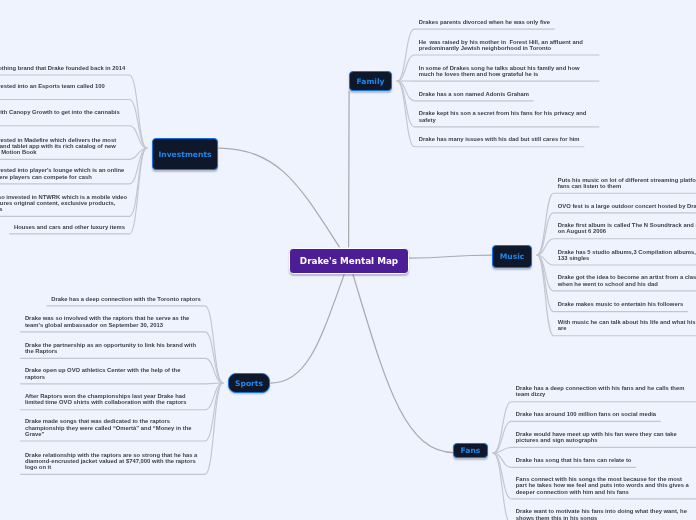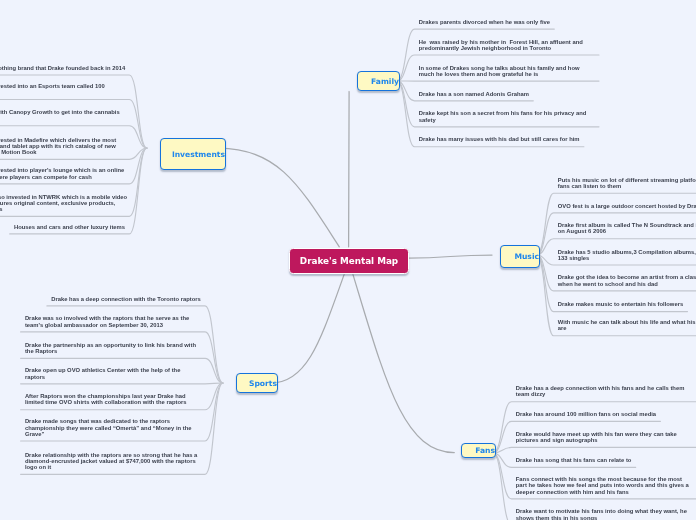--- a/index.html
+++ b/index.html
@@ -2,28 +2,28 @@
 <html><head>
 <meta charset="utf-8">
 <title>Drake's Mental Map</title>
 <style>
 html,body{margin:0;padding:0;}
 body{width:696px;height:520px;overflow:hidden;background:#eff3fd;
      font-family:"Liberation Sans",sans-serif;-webkit-font-smoothing:antialiased;}
 #canvas{position:relative;-webkit-font-smoothing:antialiased;width:696px;height:520px;overflow:hidden;background:#eff3fd;}
 svg#links{position:absolute;left:0;top:0;width:696px;height:520px;overflow:visible;}
 .node{position:absolute;box-sizing:border-box;white-space:nowrap;}
-.central{background:#be185d;border:1.4px solid #ffffff;border-radius:4.6px;color:#ffffff;font-weight:bold;
+.central{background:#4c1d95;border:1.4px solid #ffffff;border-radius:4.6px;color:#ffffff;font-weight:bold;
   font-size:8.8px;font-family:"DejaVu Sans",sans-serif;
   display:flex;align-items:center;justify-content:center;
   box-shadow:0 1.2px 1.6px rgba(40,60,90,.30);}
-.branch{background:#fef9c3;border:1.5px solid #1573dc;border-radius:4px;color:#1f87ec;font-weight:bold;
+.branch{background:#0f172a;border:1.5px solid #1573dc;border-radius:4px;color:#1f87ec;font-weight:bold;
   font-size:7.6px;font-family:"DejaVu Sans",sans-serif;
-  display:flex;align-items:center;justify-content:flex-end;
-  box-shadow:0 1.2px 1.6px rgba(40,60,90,.30);margin-left:8px;}
+  display:flex;align-items:center;justify-content:center;
+  box-shadow:0 1.2px 1.6px rgba(40,60,90,.30);}
 .leaf{position:absolute;box-sizing:border-box;color:#3a3f4c;font-size:5.85px;line-height:6.2px;
   font-weight:bold;font-family:"Liberation Sans",sans-serif;width:max-content;
   white-space:pre-wrap;}
 </style>
 </head>
 <body>
 
 <div id="canvas">
   <svg id="links" viewBox="0 0 696 520">
       <path d="M 349.1 91.5 C 348.85 91.5, 348.6 169.15, 348.6 246.8" fill="none" stroke="#a8abaf" stroke-width="1.25" stroke-linecap="round"></path>
@@ -98,21 +98,21 @@
       <div class="node branch" style="left: 492px; top: 245px; width: 40px; height: 23px;">
         <span>Music</span>
       </div>
       <div class="leaf" style="left: 51.2px; top: 295.6px;"><span class="leaf-line">Drake has a deep connection with the Toronto raptors</span></div>
       <div class="leaf" style="left: 24.9px; top: 315.4px;"><span class="leaf-line">Drake was so involved with the raptors that he serve as the</span><br><span class="leaf-line">team's global ambassador on September 30, 2013</span></div>
       <div class="leaf" style="left: 24.9px; top: 341.8px;"><span class="leaf-line">Drake the partnership as an opportunity to link his brand with</span><br><span class="leaf-line">the Raptors</span></div>
       <div class="leaf" style="left: 24.9px; top: 367.3px;"><span class="leaf-line">Drake open up OVO athletics Center with the help of the</span><br><span class="leaf-line">raptors</span></div>
       <div class="leaf" style="left: 24.9px; top: 393.2px;"><span class="leaf-line">After Raptors won the championships last year Drake had</span><br><span class="leaf-line">limited time OVO shirts with collaboration with the raptors</span></div>
       <div class="leaf" style="left: 24.9px; top: 418.3px;"><span class="leaf-line">Drake made songs that was dedicated to the raptors</span><br><span class="leaf-line">championship they were called “Omertà” and “Money in the</span><br><span class="leaf-line">Grave”</span></div>
       <div class="leaf" style="left: 24.9px; top: 451.6px;"><span class="leaf-line">Drake relationship with the raptors are so strong that he has a</span><br><span class="leaf-line">diamond-encrusted jacket valued at $747,000 with the raptors</span><br><span class="leaf-line">logo on it</span></div>
-      <div class="node branch" style="left: 228px; top: 373px; width: 42px; height: 20px;">
+      <div class="node branch" style="left: 228px; top: 373px; width: 42px; height: 20px; border-radius: 8px;">
         <span>Sports</span>
       </div>
       <div class="leaf" style="left: 515.8px; top: 385.2px;"><span class="leaf-line">Drake has a deep connection with his fans and he calls them</span><br><span class="leaf-line">team dizzy</span></div>
       <div class="leaf" style="left: 515.8px; top: 411.1px;"><span class="leaf-line">Drake has around 100 million fans on social media</span></div>
       <div class="leaf" style="left: 515.8px; top: 430.9px;"><span class="leaf-line">Drake would have meet up with his fan were they can take</span><br><span class="leaf-line">pictures and sign autographs</span></div>
       <div class="leaf" style="left: 515.8px; top: 457px;"><span class="leaf-line">Drake has song that his fans can relate to</span></div>
       <div class="leaf" style="left: 515.8px; top: 476.2px;"><span class="leaf-line">Fans connect with his songs the most because for the most</span><br><span class="leaf-line">part he takes how we feel and puts into words and this gives a</span><br><span class="leaf-line">deeper connection with him and his fans</span></div>
       <div class="leaf" style="left: 515.8px; top: 508.4px;"><span class="leaf-line">Drake want to motivate his fans into doing what they want, he</span><br><span class="leaf-line">shows them this in his songs</span></div>
       <div class="node branch" style="left: 453px; top: 443px; width: 35px; height: 15px;">
         <span>Fans</span>

